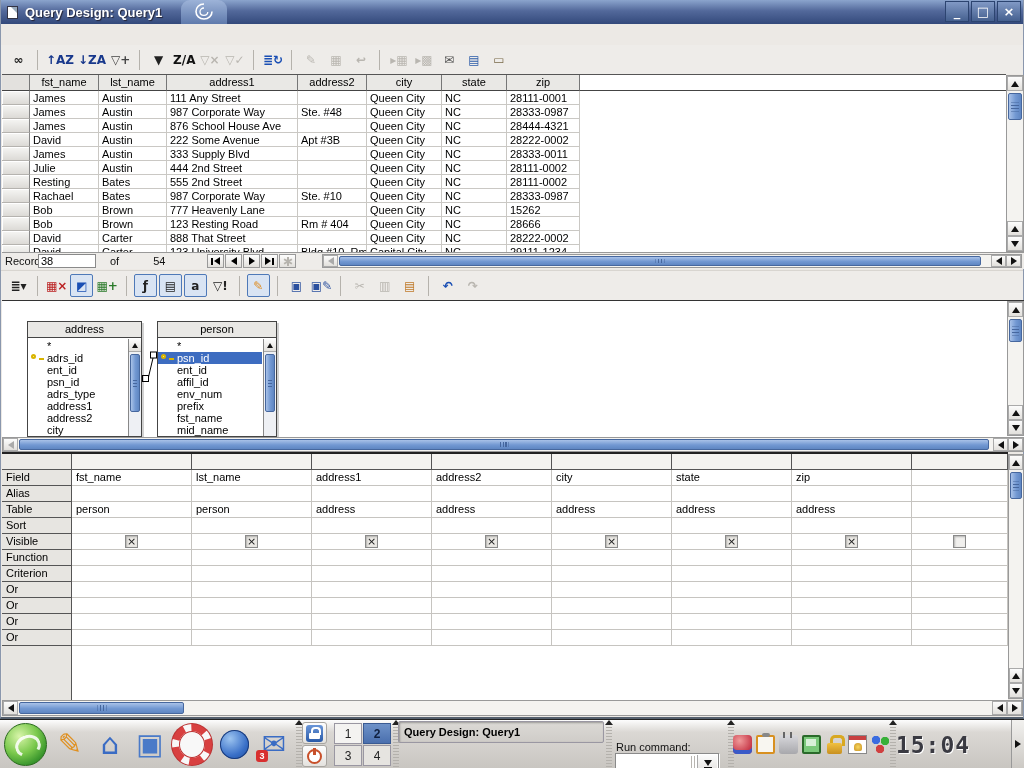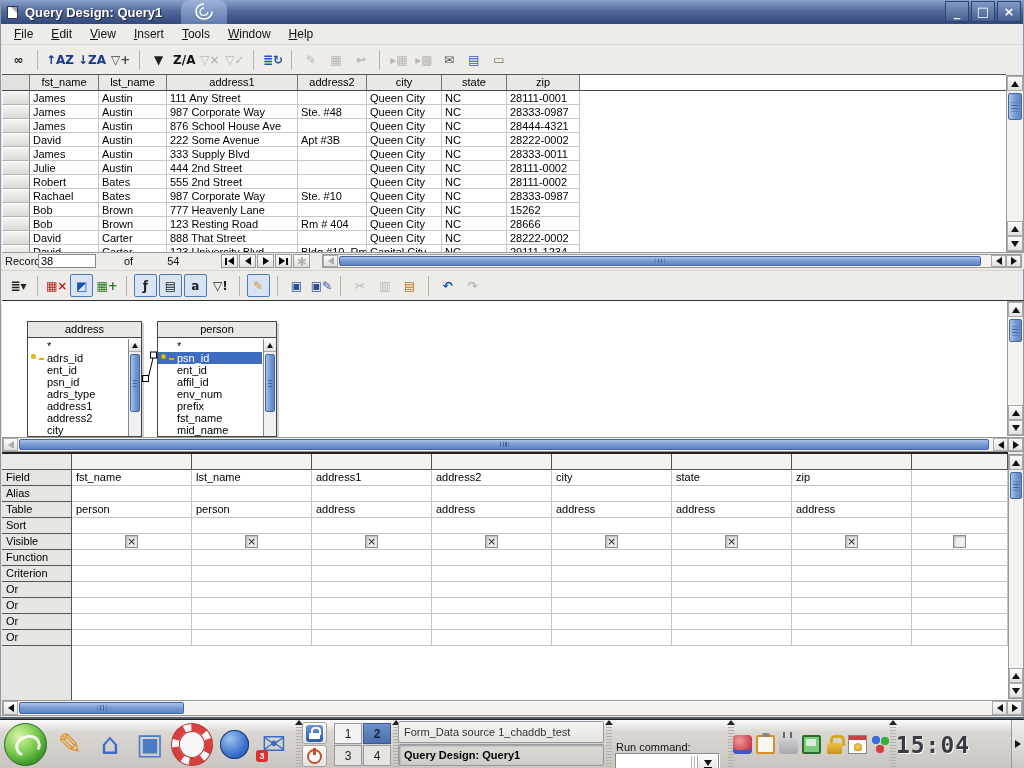--- a/index.html
+++ b/index.html
@@ -35,21 +35,21 @@
   .dg-hfill{background:#fff;border-right:none}
   .dg-corner{background:#e3e1de}
   .dg-rh{background:linear-gradient(#f6f6f4,#dcdad6);border-right:1px solid #888;border-bottom:1px solid #b5b3af;box-shadow:inset 1px 1px 0 #fff}
   .dg-c{font-size:11px;padding:1px 3px 0 3px;border-right:1px solid #cac8c4;border-bottom:1px solid #cac8c4;white-space:nowrap;overflow:hidden;color:#000}
   .dg-fill{border:none}
 
   
   .recordbar{position:absolute;left:1px;top:252px;width:1022px;height:17px;background:#eeece9;display:flex;align-items:center;font-size:11px;color:#111;border-top:1px solid #999}
   .rec-label{padding-left:3px;width:36px}
   .rec-input{width:58px;height:14px;background:#fff;border:1px solid #8a8a8a;font-size:11px;padding:0 2px;font-family:"Liberation Sans",sans-serif}
-  .rec-of{margin-left:28px}
+  .rec-of{margin-left:14px}
   .rec-total{margin-left:34px}
   .rec-btns{display:flex;margin-left:42px;gap:1px}
   .rec-btn{width:17px;height:14px;border:1px solid #999;background:linear-gradient(#fdfdfd,#e2e0dc);display:flex;align-items:center;justify-content:center;gap:1px}
   .bar{width:2px;height:7px;background:#000}
   .tri-l{width:0;height:0;border-top:4px solid transparent;border-bottom:4px solid transparent;border-right:6px solid #000}
   .tri-r{width:0;height:0;border-top:4px solid transparent;border-bottom:4px solid transparent;border-left:6px solid #000}
   .star{position:relative;width:2px;height:9px;background:#b5b2ac}
   .star::before,.star::after{content:"";position:absolute;left:0;top:0;width:2px;height:9px;background:#b5b2ac}
   .star::before{transform:rotate(60deg)}.star::after{transform:rotate(-60deg)}
 
@@ -181,29 +181,20 @@
           <path d="M11 6 C8.6 6 7 7.7 7 9.7 C7 11.8 8.6 13.3 11 13.3 C13 13.3 14.6 12 14.8 10" fill="none" stroke="#fff" stroke-width="1.3"></path>
         </svg>
       </span>
       <span class="win-controls">
         <span class="win-btn">_</span>
         <span class="win-btn">□</span>
         <span class="win-btn">×</span>
       </span>
     </div>
 
-    <div class="menubar">
-        <span class="menu-item"><u>F</u>ile</span>
-        <span class="menu-item"><u>E</u>dit</span>
-        <span class="menu-item"><u>V</u>iew</span>
-        <span class="menu-item"><u>I</u>nsert</span>
-        <span class="menu-item"><u>T</u>ools</span>
-        <span class="menu-item"><u>W</u>indow</span>
-        <span class="menu-item"><u>H</u>elp</span>
-      </div>
 
     <div class="toolbar" id="toolbar-top">
         <span class="tb-btn" style="color: rgb(26, 26, 26);">∞</span>
         <span class="tb-sep"></span>
         <span class="tb-btn" style="color: rgb(24, 56, 140);">↑AZ</span>
         <span class="tb-btn" style="color: rgb(24, 56, 140);">↓ZA</span>
         <span class="tb-btn" style="color: rgb(68, 68, 68);">▽+</span>
         <span class="tb-sep"></span>
         <span class="tb-btn" style="color: rgb(34, 34, 34);">▼</span>
         <span class="tb-btn" style="color: rgb(17, 17, 17);">Z/A</span>
@@ -282,21 +273,21 @@
           <div class="dg-rh"></div>
           <div class="dg-c">Julie</div>
           <div class="dg-c">Austin</div>
           <div class="dg-c">444 2nd Street</div>
           <div class="dg-c"></div>
           <div class="dg-c">Queen City</div>
           <div class="dg-c">NC</div>
           <div class="dg-c">28111-0002</div>
           <div class="dg-fill"></div>
           <div class="dg-rh"></div>
-          <div class="dg-c">Robert</div>
+          <div class="dg-c">Resting</div>
           <div class="dg-c">Bates</div>
           <div class="dg-c">555 2nd Street</div>
           <div class="dg-c"></div>
           <div class="dg-c">Queen City</div>
           <div class="dg-c">NC</div>
           <div class="dg-c">28111-0002</div>
           <div class="dg-fill"></div>
           <div class="dg-rh"></div>
           <div class="dg-c">Rachael</div>
           <div class="dg-c">Bates</div>
@@ -683,23 +674,20 @@
         </span>
     </span>
     <span class="pager">
         <span class="pager-cell">1</span>
         <span class="pager-cell active">2</span>
         <span class="pager-cell">3</span>
         <span class="pager-cell">4</span>
       </span>
     <span class="applet-handle" style="left:393px"></span>
     <span class="tasklist">
-        <div class="task-btn">
-          <span>Form_Data source 1_chaddb_test</span>
-        </div>
         <div class="task-btn active">
           <span>Query Design: Query1</span>
         </div>
       </span>
     <span class="applet-handle" style="left:606px"></span>
     <span class="runcmd">
       <span class="runcmd-label">Run command:</span>
       <span class="combo">
         <input class="combo-input" style="">
         <span class="combo-grip"></span>

